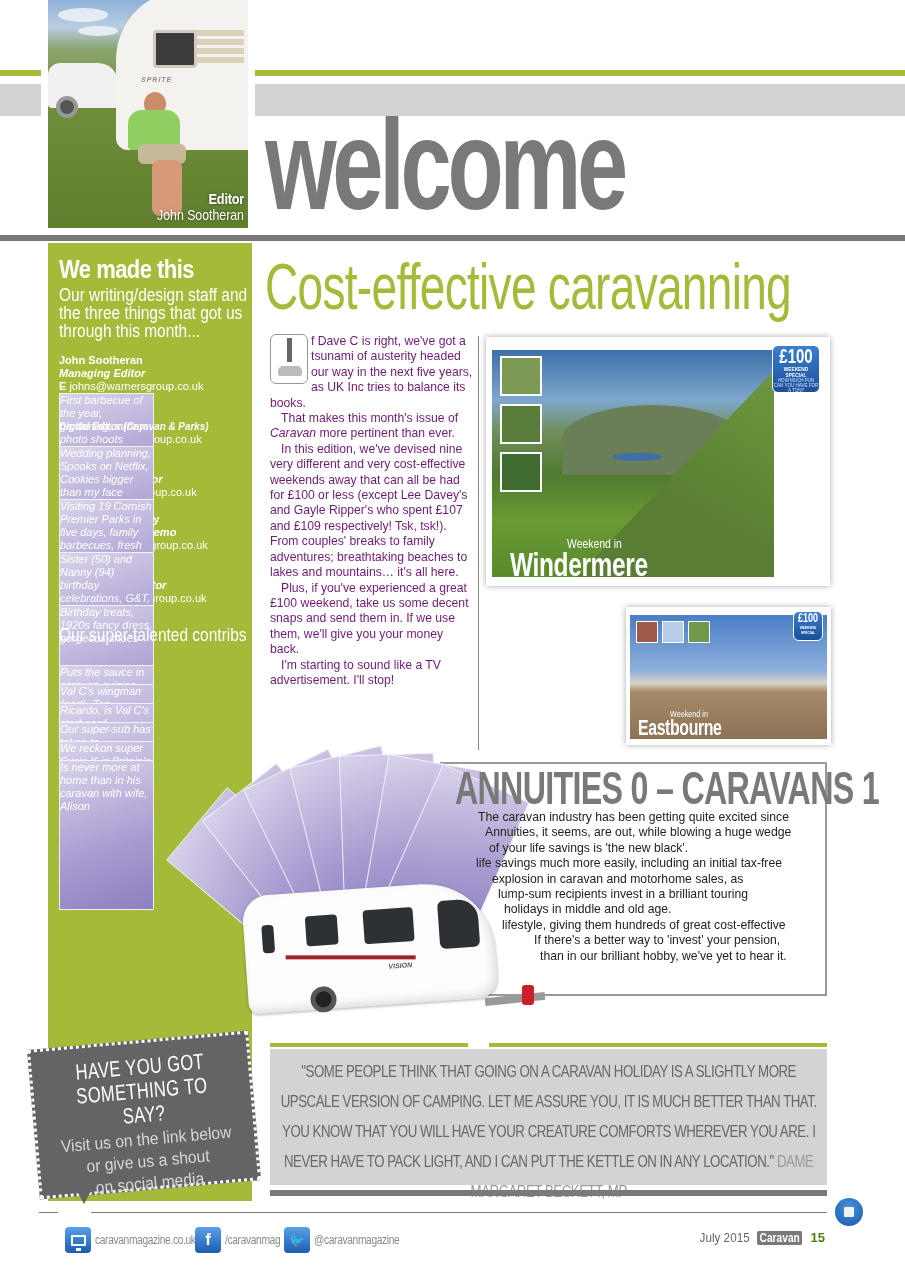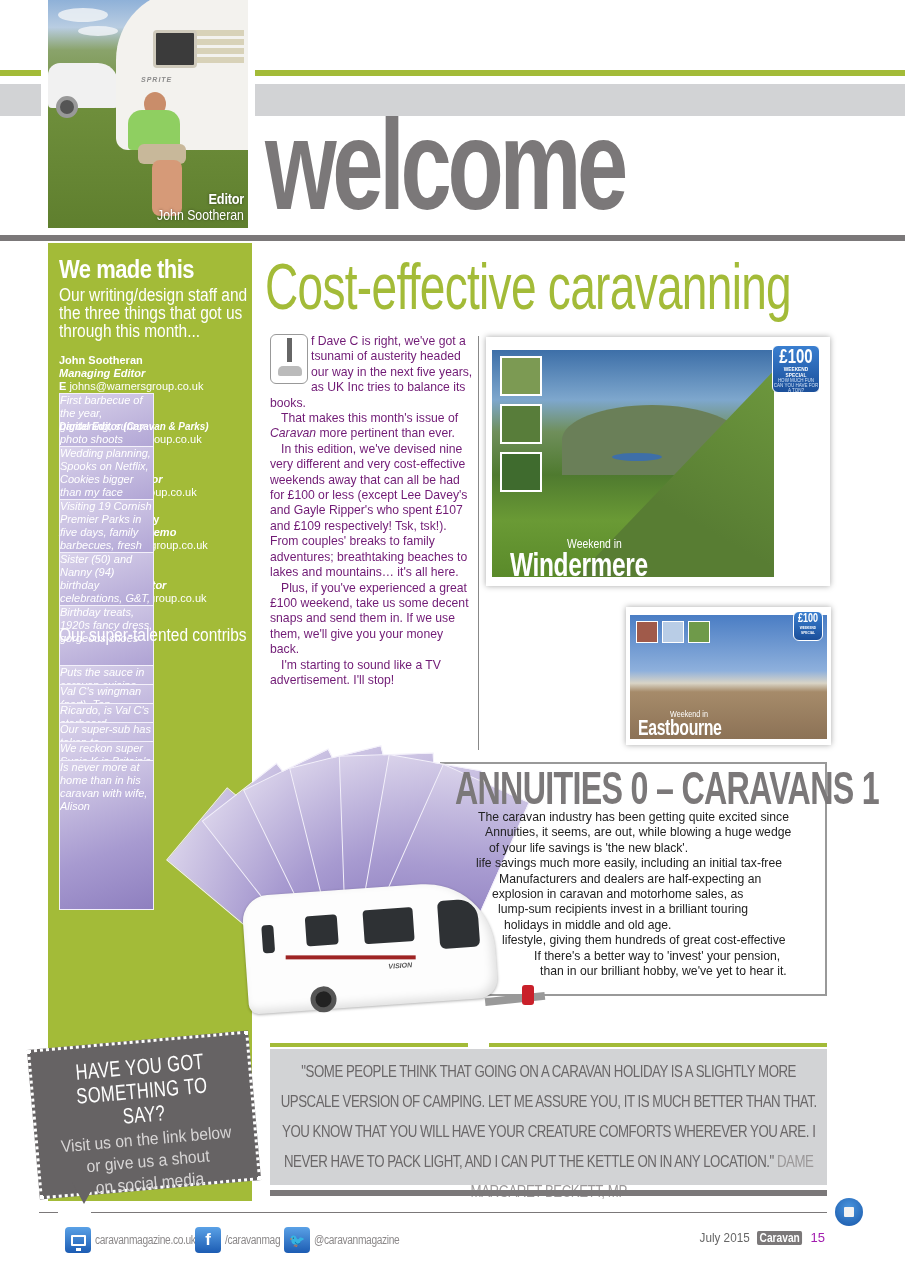--- a/index.html
+++ b/index.html
@@ -140,21 +140,21 @@
     background: linear-gradient(180deg,#5aa1e6,#1c5cb3); color:#fff; font: bold 17px "Liberation Sans", sans-serif; }
   .fi-text { font: 12px "Liberation Sans", sans-serif; color:#8b8889; letter-spacing:-0.4px; transform:scaleX(.85); transform-origin:left; white-space:nowrap; }
   .fi-web { left:65px; }
   .fi-fb { left:195px; }
   .fi-tw { left:284px; }
   .monitor { width:15px; height:11px; border:2px solid #fff; border-radius:1px; position:relative; }
   .monitor::after { content:""; position:absolute; left:3px; top:11px; width:5px; height:3px; background:#fff; }
   .page-info { position:absolute; right:80px; top:1230px; display:flex; align-items:center; font: 13px "Liberation Sans", sans-serif; color:#666; }
   .page-info .date { transform:scaleX(.9); transform-origin:right; }
   .page-info .mag { background:#7b7879; color:#fff; font: bold 12px "Liberation Sans", sans-serif; padding:0 3px; margin:0 4px; transform:scaleX(.85); border-radius:2px; }
-  .page-info .num { font-weight:normal; color:#a21caf; }
+  .page-info .num { font-weight:bold; color:#4d7c0f; }
   .end-button { position:absolute; left:835px; top:1198px; width:28px; height:28px; border-radius:50%; background: radial-gradient(circle at 50% 35%, #4a95de, #1756a8);
     display:flex; align-items:center; justify-content:center; }
   .end-button span { width:10px; height:10px; background:#f2f2f2; border-radius:1px; }
 </style>
 </head>
 <body>
 
 <div class="bar green-bar-left"></div>
 <div class="bar grey-bar-left"></div>
 <div class="bar green-bar-right"></div>
@@ -324,21 +324,20 @@
 </div>
 <div class="hitch"></div>
 <div class="hitch-red"></div>
 
 <h2 class="ann-title">ANNUITIES 0 – CARAVANS 1</h2>
 <div class="ann-body">
   <span style="padding-left:8px">The caravan industry has been getting quite excited since</span>
   <span style="padding-left:15px">Annuities, it seems, are out, while blowing a huge wedge</span>
   <span style="padding-left:19px">of your life savings is 'the new black'.</span>
   <span style="padding-left:6px">life savings much more easily, including an initial tax-free</span>
-  <span style="padding-left:29px">Manufacturers and dealers are half-expecting an</span>
   <span style="padding-left:22px">explosion in caravan and motorhome sales, as</span>
   <span style="padding-left:28px">lump-sum recipients invest in a brilliant touring</span>
   <span style="padding-left:34px">holidays in middle and old age.</span>
   <span style="padding-left:32px">lifestyle, giving them hundreds of great cost-effective</span>
   <span style="padding-left:64px">If there's a better way to 'invest' your pension,</span>
   <span style="padding-left:70px">than in our brilliant hobby, we've yet to hear it.</span>
 </div>
 
 <div class="bar green-bar-q-left"></div>
 <div class="bar green-bar-q-right"></div>

